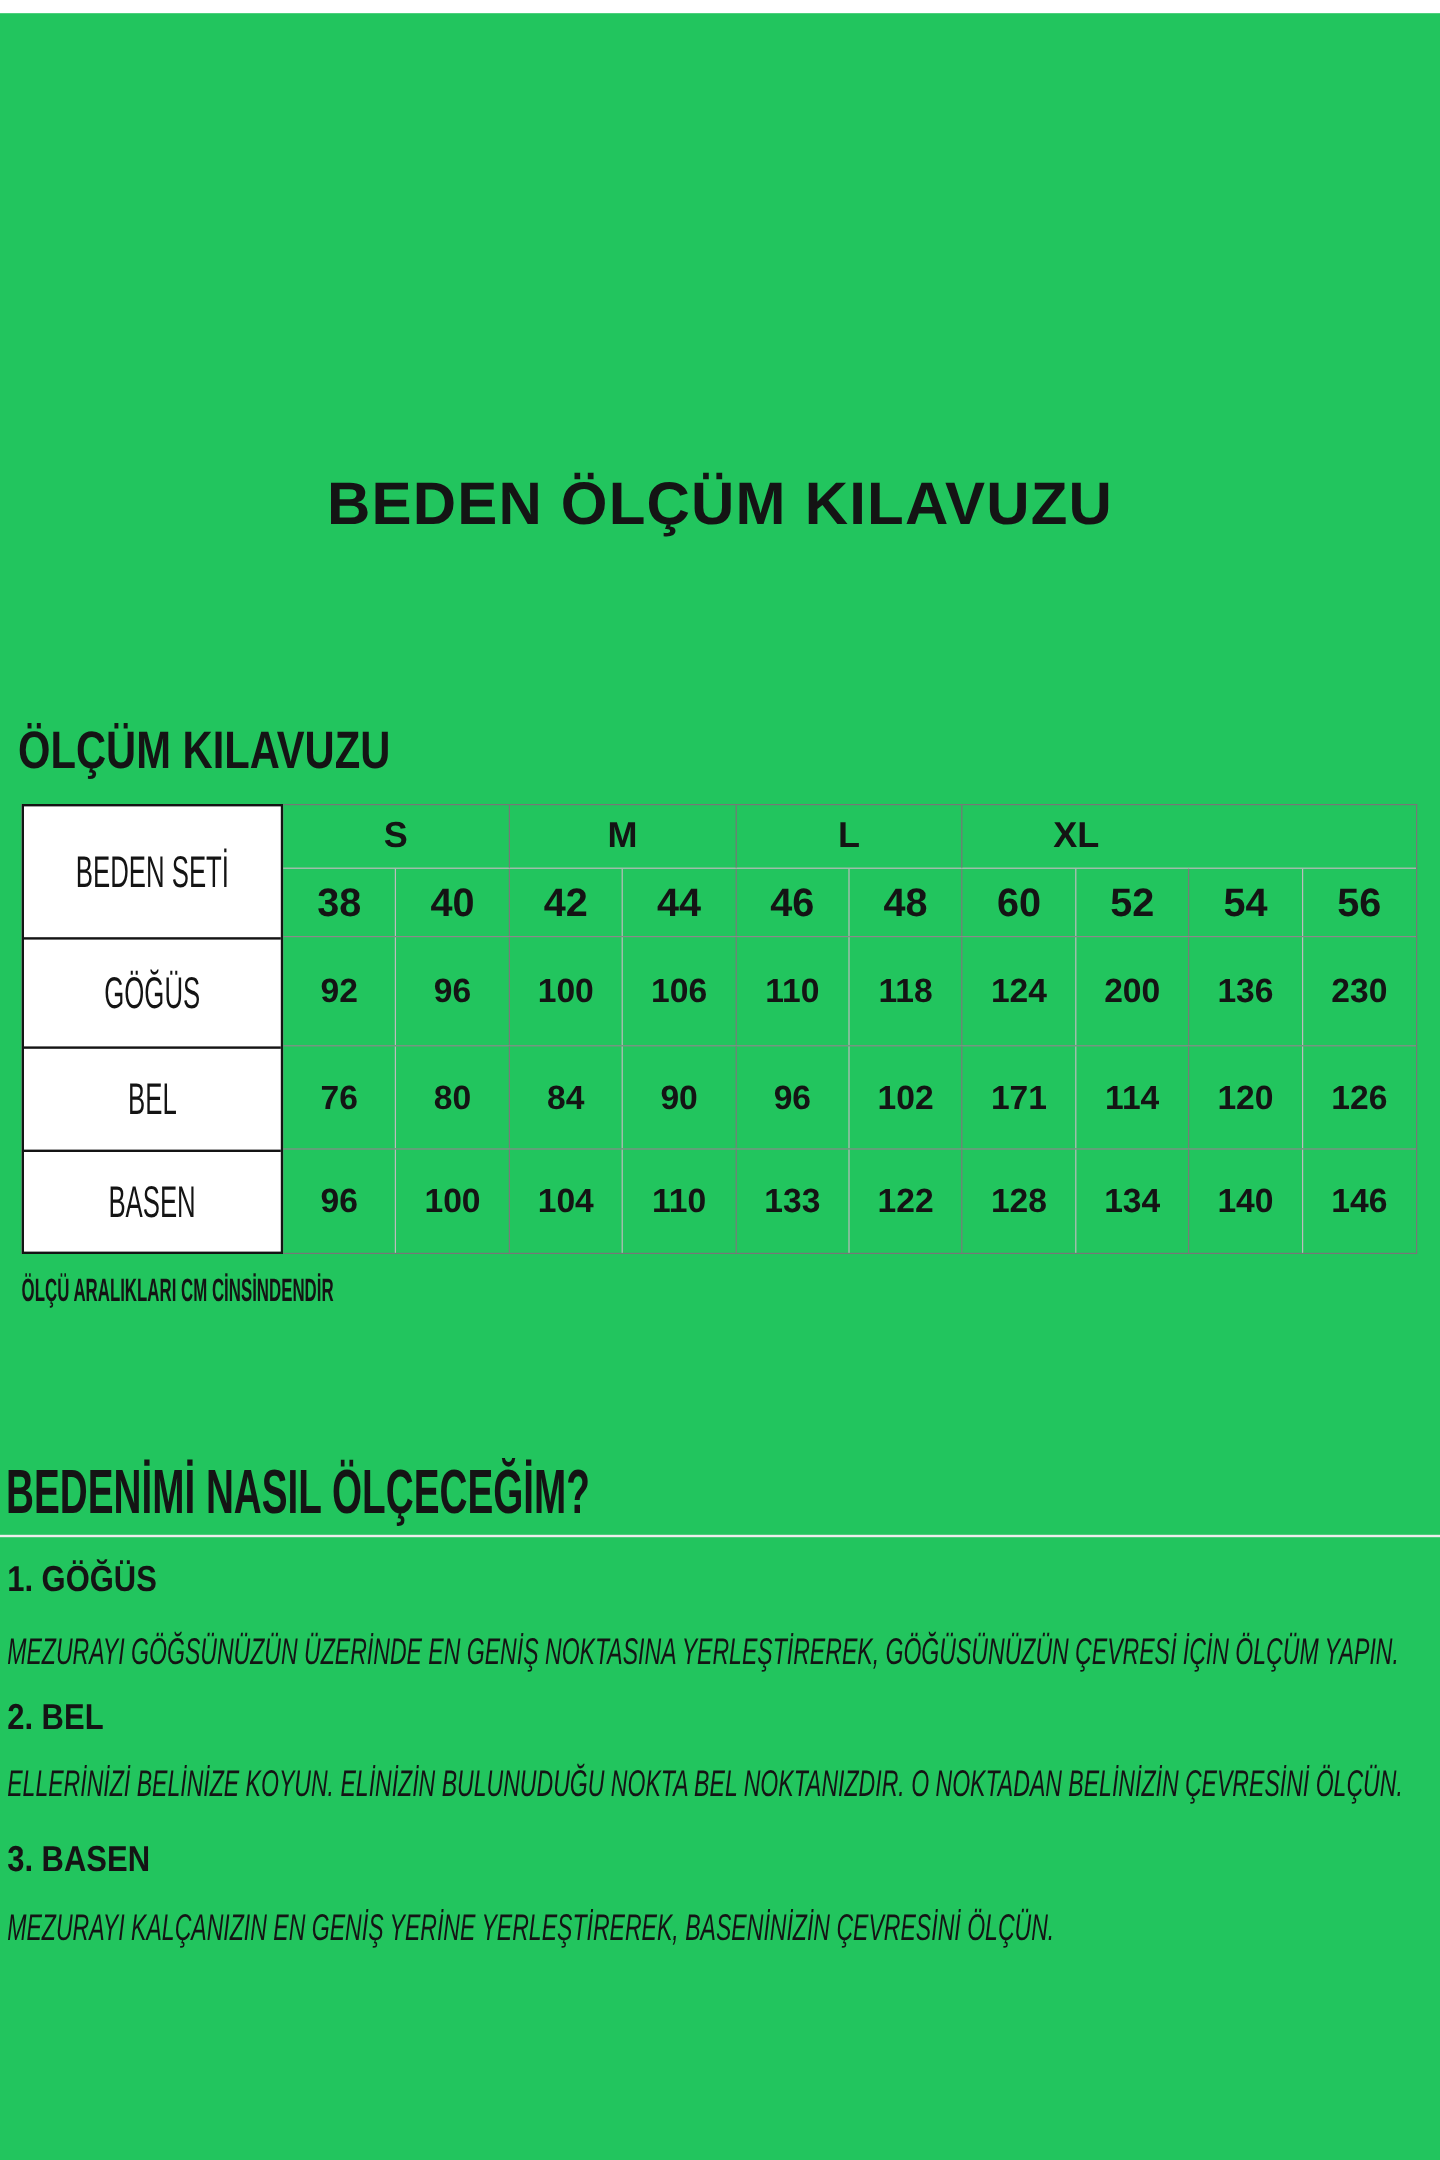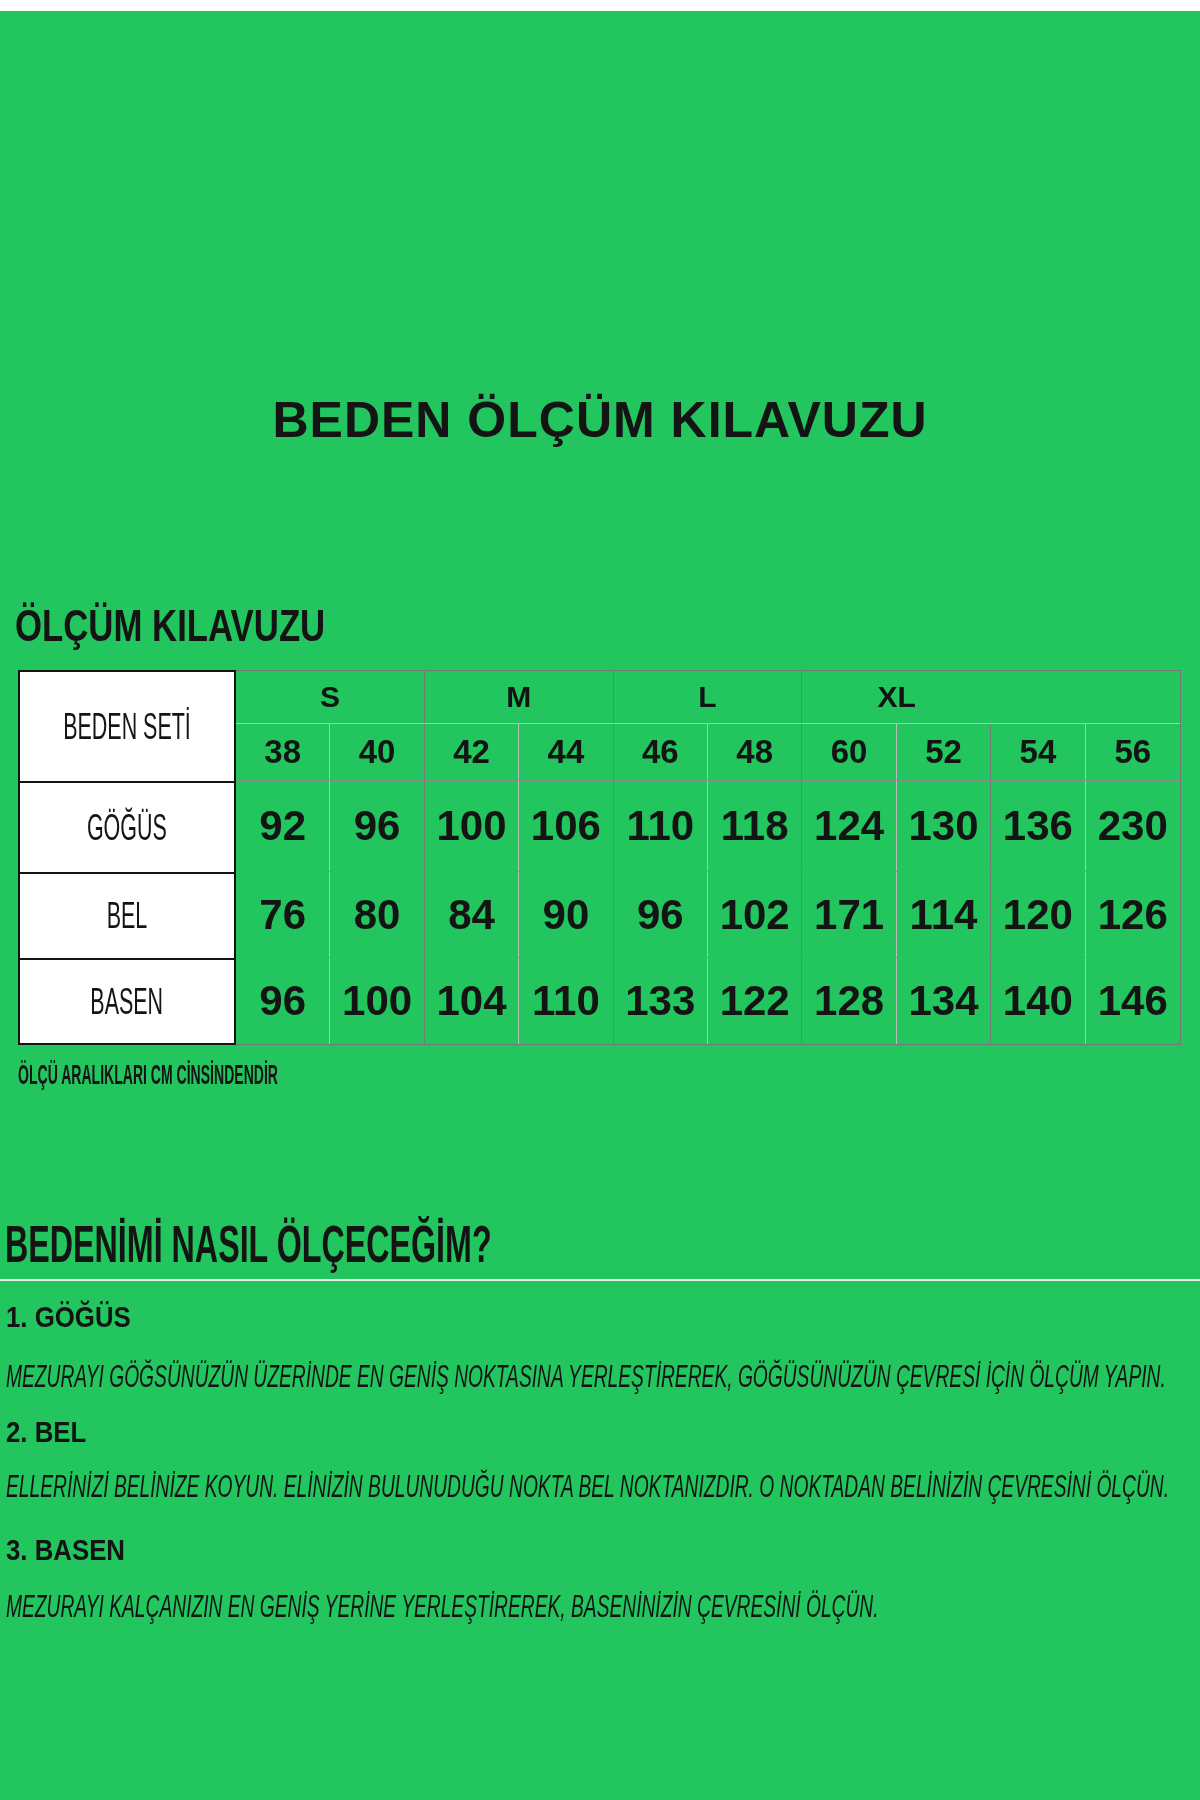--- a/index.html
+++ b/index.html
@@ -57,21 +57,21 @@
   .trow .cell {
     display:flex; align-items:center; justify-content:center;
     overflow:hidden;
   }
   .row-letters { grid-template-columns:repeat(5,1fr); height:53px; border-bottom:1px solid #bcbcbc; }
   .row-letters .cell { font-size:30px; font-weight:bold; border-right:1px solid #777; }
   .row-letters .cell:last-child { border-right:none; }
   .row-numbers { grid-template-columns:repeat(10,1fr); height:56px; }
   .row-numbers .cell { font-size:33px; font-weight:bold; }
   .row-values { grid-template-columns:repeat(10,1fr); border-top:1px solid #8a8a8a; }
-  .row-values .cell { font-size:42px; font-weight:bold; }
+  .row-values .cell { font-size:28px; font-weight:bold; }
   .row-chest { height:91px; }
   .row-waist { height:86px; }
   .row-hips  { flex:1; }
   .row-numbers .cell:nth-child(odd),
   .row-values  .cell:nth-child(odd)  { border-right:1px solid #bcbcbc; }
   .row-numbers .cell:nth-child(even),
   .row-values  .cell:nth-child(even) { border-right:1px solid #7a7a7a; }
   .row-numbers .cell:last-child,
   .row-values  .cell:last-child { border-right:none; }
   
@@ -139,21 +139,21 @@
           <div class="cell">56</div>
         </div>
       <div class="trow row-values row-chest">
           <div class="cell">92</div>
           <div class="cell">96</div>
           <div class="cell">100</div>
           <div class="cell">106</div>
           <div class="cell">110</div>
           <div class="cell">118</div>
           <div class="cell">124</div>
-          <div class="cell">130</div>
+          <div class="cell">200</div>
           <div class="cell">136</div>
           <div class="cell">230</div>
         </div>
       <div class="trow row-values row-waist">
           <div class="cell">76</div>
           <div class="cell">80</div>
           <div class="cell">84</div>
           <div class="cell">90</div>
           <div class="cell">96</div>
           <div class="cell">102</div>

